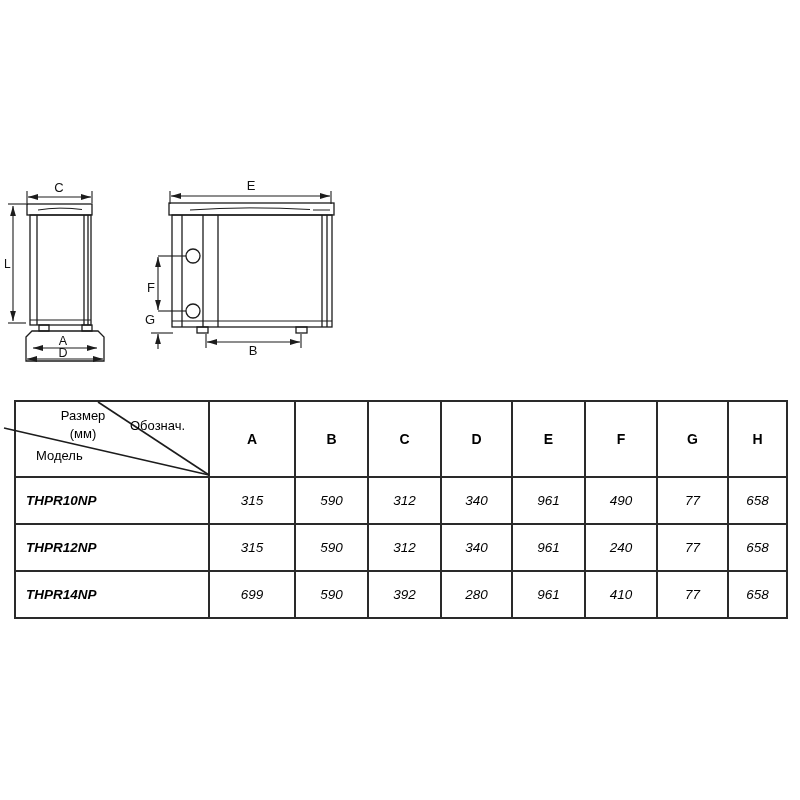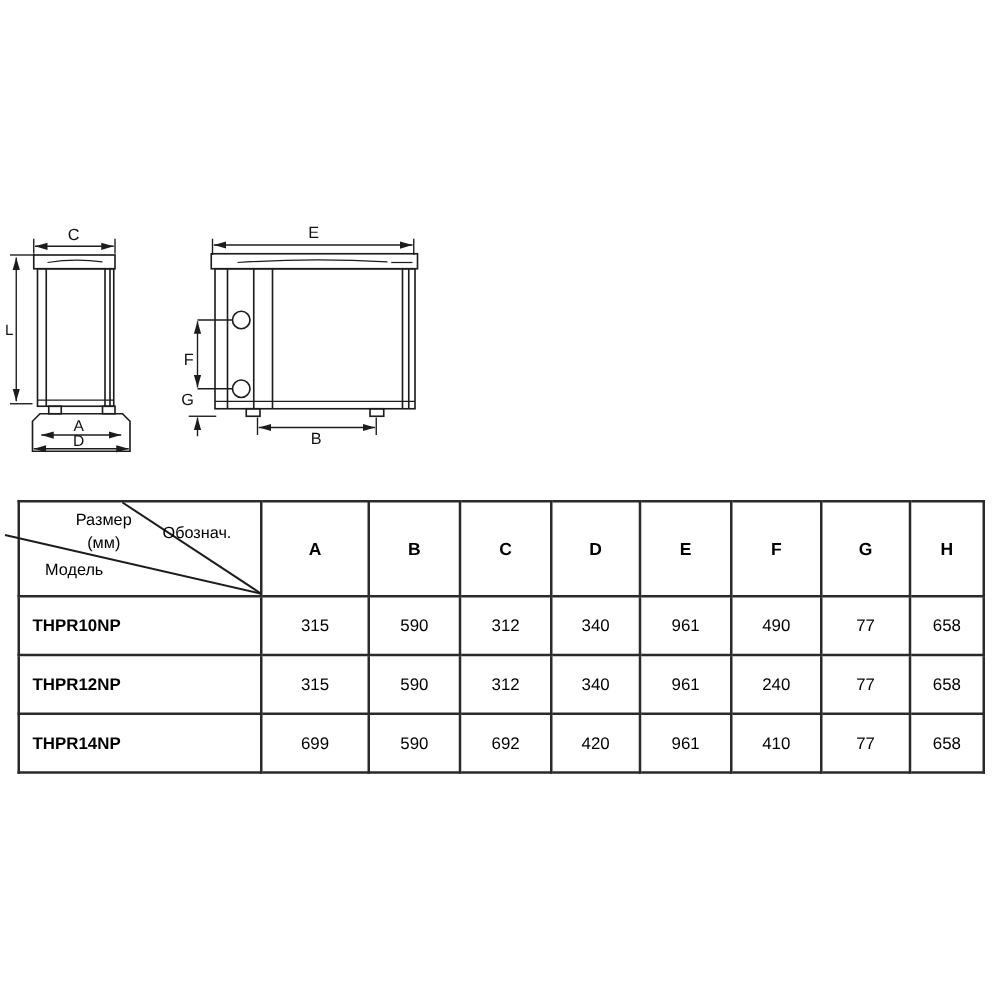--- a/index.html
+++ b/index.html
@@ -25,21 +25,21 @@
   }
   table.dims td{
     border:2px solid #2a2a2a;
     background:#ffffff;
     text-align:center;
     vertical-align:middle;
     font-size:13.5px;
     padding:0;
   }
   table.dims tr.hdr td{height:74px;font-weight:bold;font-size:14px;}
-  table.dims tr.data td{height:45px;}
+  table.dims tr.data td{height:45px;font-style:italic;}
   table.dims td.model{
     text-align:left;
     padding-left:10px;
     font-weight:bold;
   }
   td.corner{position:relative;text-decoration:underline;}
   .corner-box{position:relative;width:100%;height:74px;font-weight:normal;}
   .corner-box span{position:absolute;font-size:13px;font-weight:normal;line-height:1.1;}
   .c-size{left:28px;top:7px;width:78px;text-align:center;}
   .c-unit{left:28px;top:25px;width:78px;text-align:center;}
@@ -200,22 +200,22 @@
       <td>340</td>
       <td>961</td>
       <td>240</td>
       <td>77</td>
       <td>658</td>
     </tr>
     <tr class="data">
       <td class="model">THPR14NP</td>
       <td>699</td>
       <td>590</td>
-      <td>692</td>
-      <td>420</td>
+      <td>392</td>
+      <td>280</td>
       <td>961</td>
       <td>410</td>
       <td>77</td>
       <td>658</td>
     </tr>
   </tbody>
     </table>
 
 </div>
 

